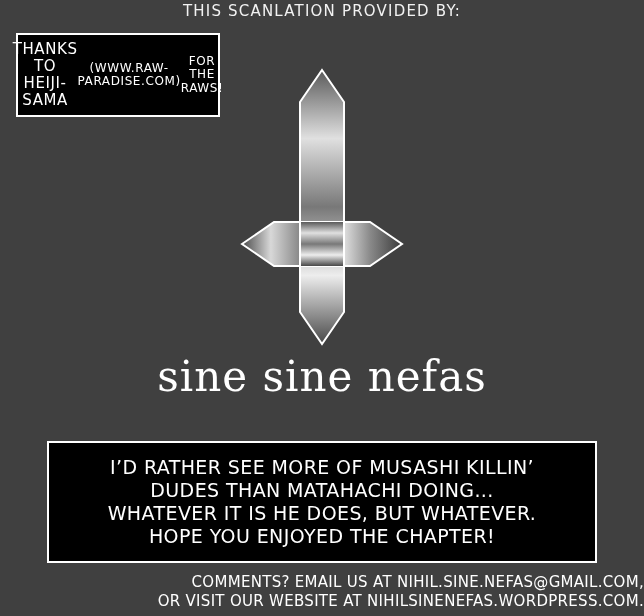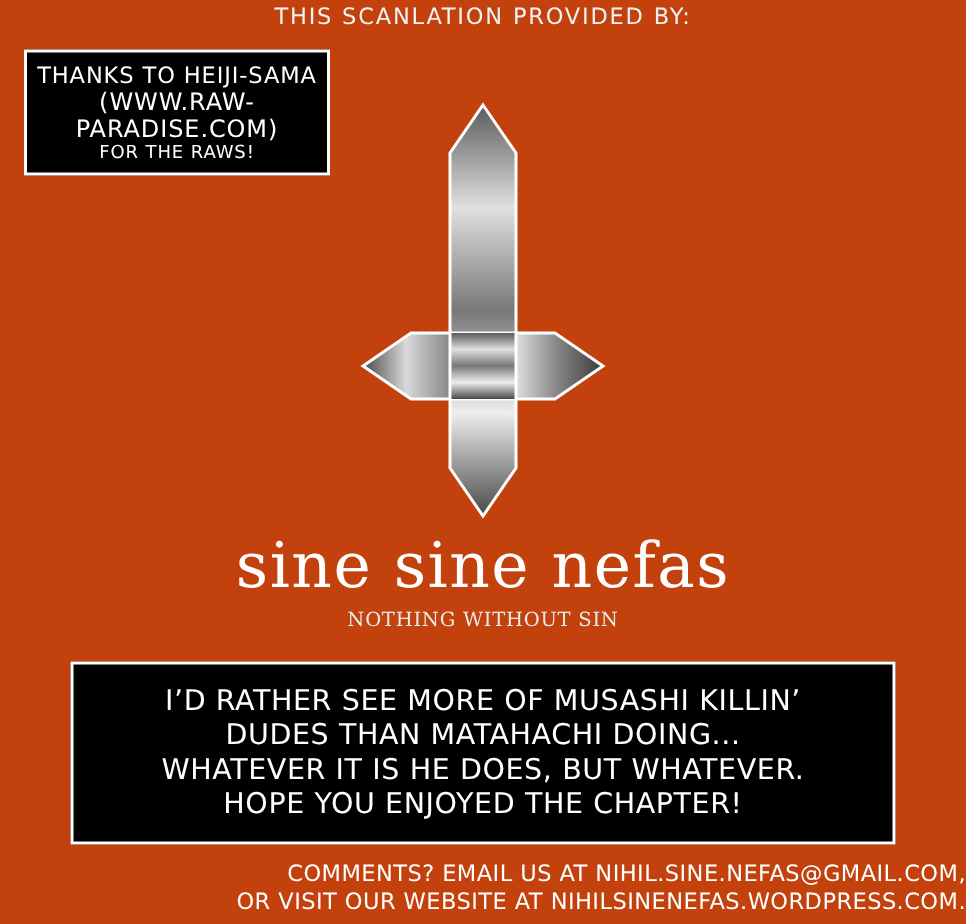--- a/index.html
+++ b/index.html
@@ -11,21 +11,21 @@
     width: 644px;
     height: 616px;
     overflow: hidden;
     font-family: "Liberation Sans", sans-serif;
     color: #ffffff;
   }
   .page {
     position: relative;
     width: 644px;
     height: 616px;
-    background: #c2410c;
+    background: #404040;
   }
 
   .header-text {
     position: absolute;
     top: 2px;
     left: 0;
     width: 644px;
     text-align: center;
     font-family: "DejaVu Sans", sans-serif;
     font-size: 15px;
@@ -39,35 +39,35 @@
   .thanks-box {
     position: absolute;
     left: 16px;
     top: 33px;
     width: 204px;
     height: 84px;
     border: 2px solid #ffffff;
     background: #000000;
     box-sizing: border-box;
     display: flex;
-    flex-direction: column;
+    flex-direction: row;
     align-items: center;
     justify-content: center;
     padding: 4px 6px;
   }
   .thanks-line {
     font-family: "DejaVu Sans", sans-serif;
     text-transform: uppercase;
     color: #ffffff;
     text-align: center;
     letter-spacing: 0.6px;
     line-height: 1.12;
   }
   .thanks-line.l1 { font-size: 15px; }
-  .thanks-line.l2 { font-size: 16px; }
+  .thanks-line.l2 { font-size: 12px; }
   .thanks-line.l3 { font-size: 12px; }
 
   
   .cross-wrap {
     position: absolute;
     left: 0;
     top: 62px;
     width: 644px;
     height: 290px;
   }
@@ -182,21 +182,20 @@
 
       <polygon points="10,182 42,160 138,160 170,182 138,204 42,204" fill="url(#crossgrad)" stroke="#ffffff" stroke-width="2"></polygon>
 
       <polygon points="68,160 112,160 112,204 68,204" fill="url(#crossgradv)" stroke="none"></polygon>
       <line x1="68" y1="160" x2="68" y2="204" stroke="#ffffff" stroke-width="2"></line>
       <line x1="112" y1="160" x2="112" y2="204" stroke="#ffffff" stroke-width="2"></line>
     </svg>
   </div>
 
   <div class="logo-title">sine sine nefas</div>
-  <div class="logo-sub">Nothing Without Sin</div>
 
   <div class="message-box">
     <div class="message-line">I’d rather see more of Musashi killin’</div>
     <div class="message-line">dudes than Matahachi doing...</div>
     <div class="message-line">whatever it is he does, but whatever.</div>
     <div class="message-line">Hope you enjoyed the chapter!</div>
   </div>
 
   <div class="footer">
     <div class="footer-line">Comments? Email us at nihil.sine.nefas@gmail.com,</div>

